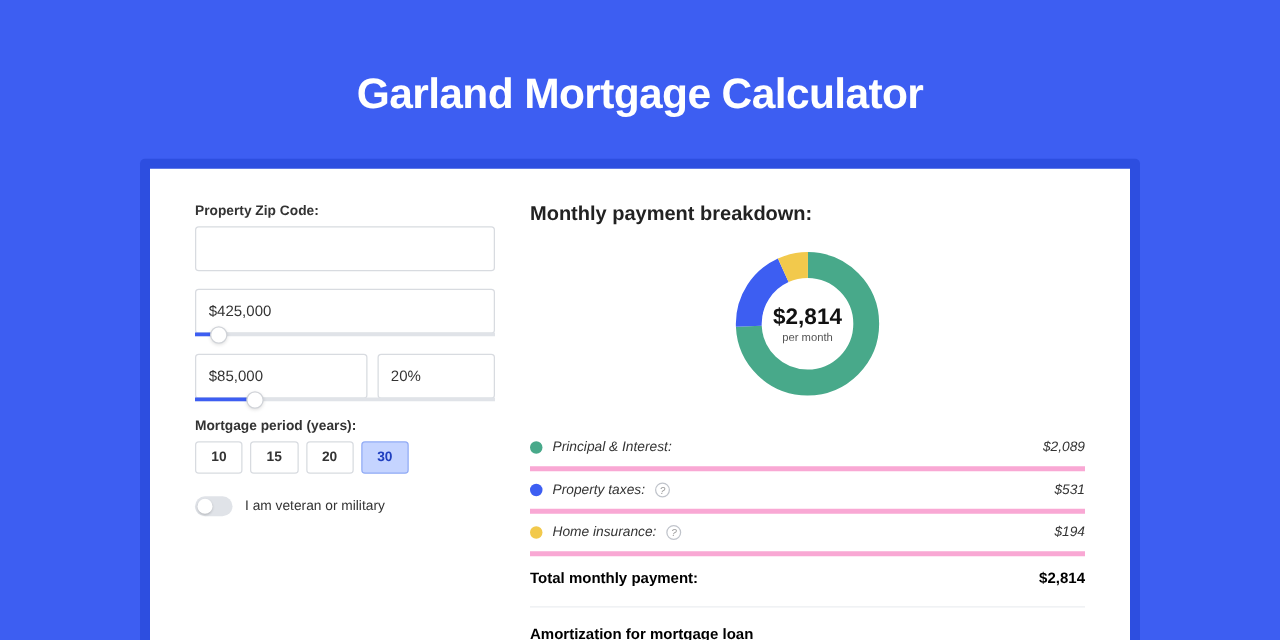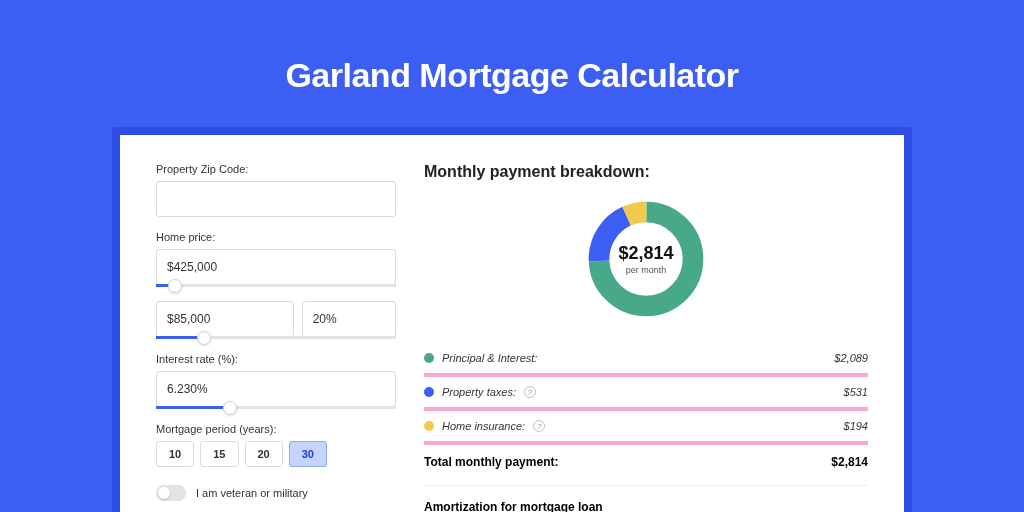--- a/index.html
+++ b/index.html
@@ -38,20 +38,21 @@
 }
 .right {
   flex: 1;
 }
 .field { margin-bottom: 14px; }
 .field-label {
   font-size: 11px;
   color: #333;
   margin-bottom: 6px;
   display: block;
+  font-weight: bold;
 }
 .text-input {
   width: 100%;
   height: 36px;
   border: 1px solid #d8dbe0;
   border-radius: 3px;
   padding: 0 10px;
   font-size: 12px;
   color: #333;
 }
@@ -232,47 +233,38 @@
   <div class="card">
 
     <div class="left">
 
       <div class="field">
         <label class="field-label">Property Zip Code:</label>
         <input class="text-input" value="" style="">
       </div>
 
       <div class="field">
-        <label class="field-label">Home price:</label>
         <input class="text-input" value="$425,000" style="">
         <div class="slider-track">
           <div class="slider-fill" id="hp-fill" style="width: 8%;"></div>
           <div class="slider-thumb" id="hp-thumb" style="left: 8%;"></div>
         </div>
       </div>
 
       <div class="field">
         <div class="row-2">
           <input class="text-input" value="$85,000" style="">
           <input class="text-input" value="20%" style="">
         </div>
         <div class="slider-track">
           <div class="slider-fill" id="dp-fill" style="width: 20%;"></div>
           <div class="slider-thumb" id="dp-thumb" style="left: 20%;"></div>
         </div>
       </div>
 
-      <div class="field">
-        <label class="field-label">Interest rate (%):</label>
-        <input class="text-input" value="6.230%" style="">
-        <div class="slider-track">
-          <div class="slider-fill" id="ir-fill" style="width: 31%;"></div>
-          <div class="slider-thumb" id="ir-thumb" style="left: 31%;"></div>
-        </div>
-      </div>
 
       <div class="field">
         <label class="field-label">Mortgage period (years):</label>
         <div class="period-group" id="period-group">
             <button class="period-btn">10</button>
             <button class="period-btn">15</button>
             <button class="period-btn">20</button>
             <button class="period-btn active">30</button>
           </div>
       </div>

